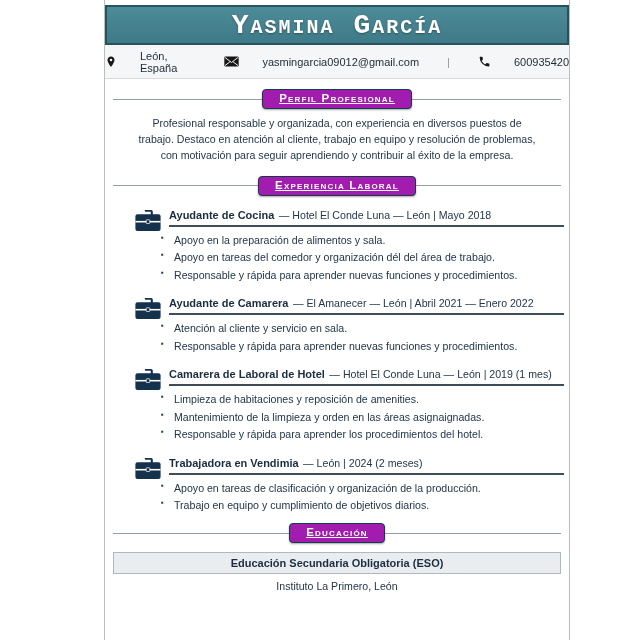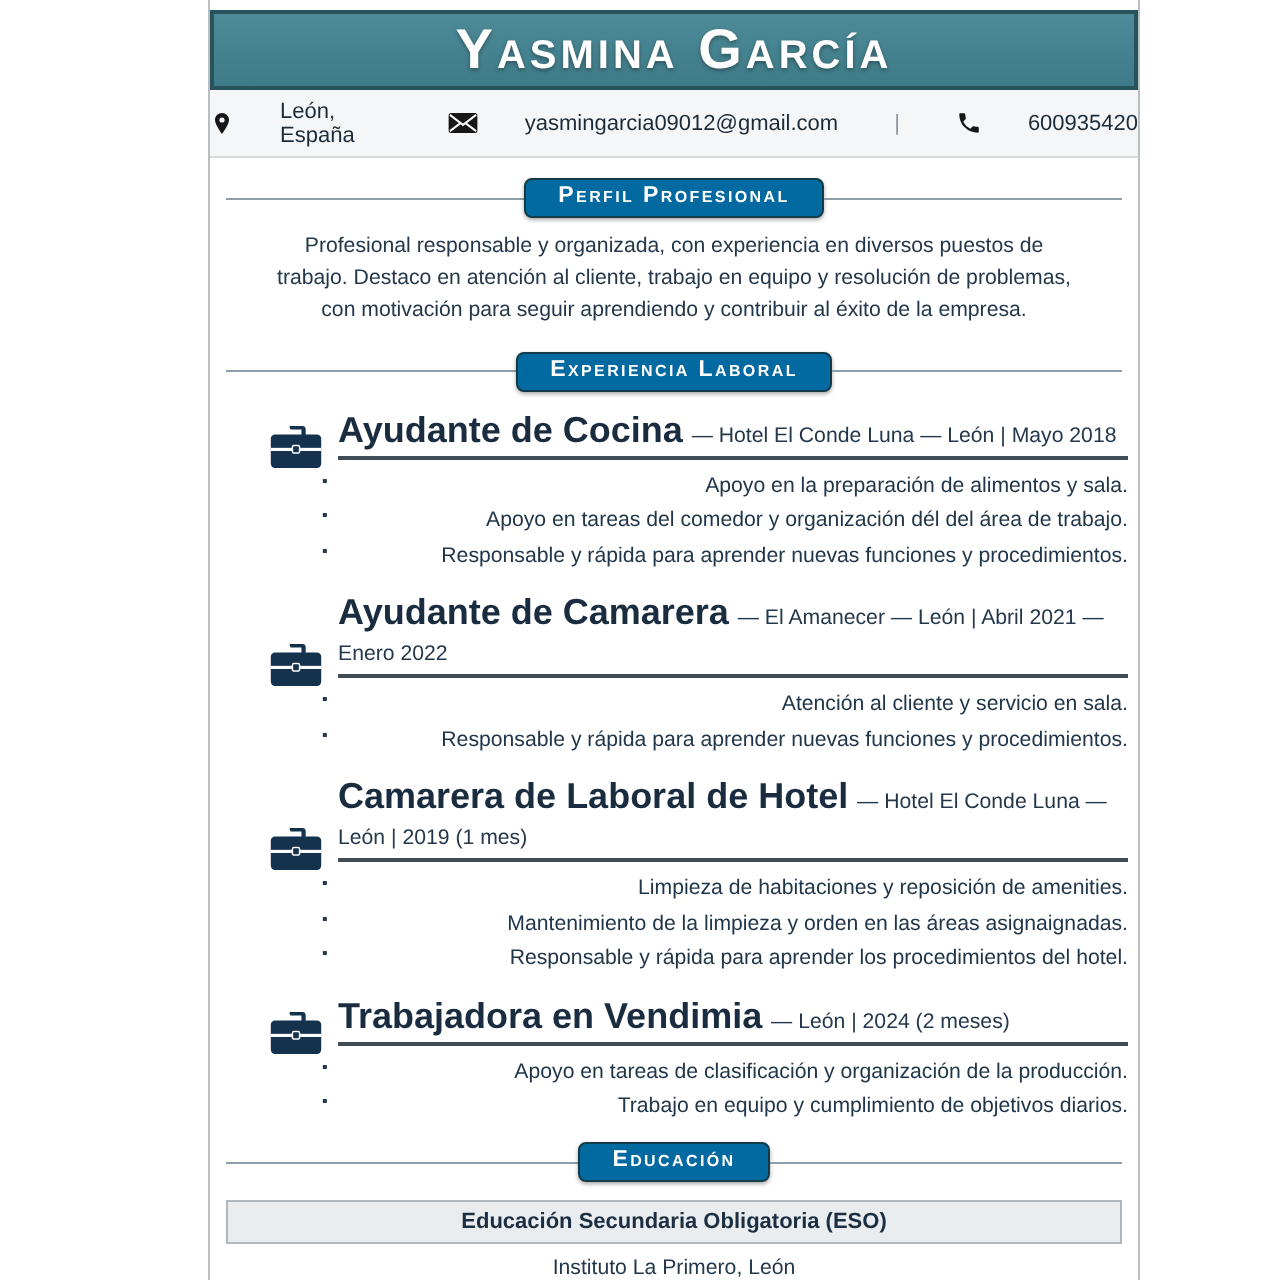--- a/index.html
+++ b/index.html
@@ -12,55 +12,55 @@
     background:#fff;border-left:1px solid #b9bec1;border-right:1px solid #b9bec1;
     box-sizing:border-box;padding-top:5px;
   }
   
   .name-band{
     height:40px;background:linear-gradient(180deg,#4d8b98,#3e7a87);
     border:2px solid #28525c;box-sizing:border-box;
     display:flex;align-items:center;justify-content:center;
   }
   .name-band h1{
-    margin:0;font-family:Liberation Sans, sans-serif;font-variant:small-caps;
+    margin:0;font-family:Liberation Mono, monospace;font-variant:small-caps;
     font-weight:600;font-size:28px;letter-spacing:2px;color:#ffffff;
     text-shadow:0 1px 2px rgba(0,0,0,.35);
   }
   .contact-bar{
     height:33px;background:#f5f6f7;border-bottom:1px solid #d9dcdf;
     display:flex;align-items:center;justify-content:center;gap:23px;
     font-size:11px;color:#1c2b38;
   }
   .contact-bar .ic{display:flex;align-items:center;}
   .contact-bar .ic svg{display:block;}
   .sep{color:#8d99a2;margin:0 5px;}
   
   .badge-row{display:flex;align-items:center;margin:10px 8px 0;}
   .badge-row .rule{flex:1;height:1px;background:#8fa0a8;}
   .badge{
-    background:#0369a1;border:1px solid #123c48;border-radius:4px;color:#fff;
+    background:#a21caf;border:1px solid #123c48;border-radius:4px;color:#fff;
     font-variant:small-caps;font-weight:bold;font-size:11.5px;letter-spacing:1.2px;
-    padding:2px 16px 4px;box-shadow:0 1px 2px rgba(0,0,0,.35);white-space:nowrap;
+    padding:2px 16px 4px;box-shadow:0 1px 2px rgba(0,0,0,.35);white-space:nowrap;text-decoration:underline;
   }
   .profile-text{
     margin:7px auto 12px;width:86%;text-align:center;
     font-size:10.6px;line-height:1.5;color:#24374b;
   }
   
   .jobs{padding:9px 5px 0 30px;}
   .job{margin-bottom:12px;}
   .job-head{display:flex;align-items:flex-end;gap:8px;}
   .brief{flex:0 0 auto;margin-bottom:-4px;}
   .job-title-wrap{flex:1;border-bottom:2px solid #3f4d59;padding-bottom:2px;}
-  .job-role{font-weight:bold;font-size:18px;color:#1a2c3f;}
+  .job-role{font-weight:bold;font-size:11px;color:#1a2c3f;}
   .job-meta{font-size:10.6px;color:#24374b;}
   ul{list-style:none;margin:0;padding:0;}
   .job ul{margin-top:7px;padding-left:26px;}
-  li{position:relative;padding-left:13px;margin-bottom:5.5px;font-size:10.6px;color:#22364a;line-height:1.15;text-align:right;}
+  li{position:relative;padding-left:13px;margin-bottom:5.5px;font-size:10.6px;color:#22364a;line-height:1.15;}
   li::before{content:"▪";position:absolute;left:0;top:-1px;font-size:8px;color:#22364a;}
   
   .degree-bar{
     margin:9px 8px 0;background:#e9edf0;border:1px solid #aeb8be;
     text-align:center;font-weight:bold;font-size:11px;color:#1c2e41;padding:4px 0;
   }
   .school{text-align:center;font-size:10.6px;color:#24374b;margin-top:6px;}
   .icon svg{display:block;}
 </style>
 </head>

